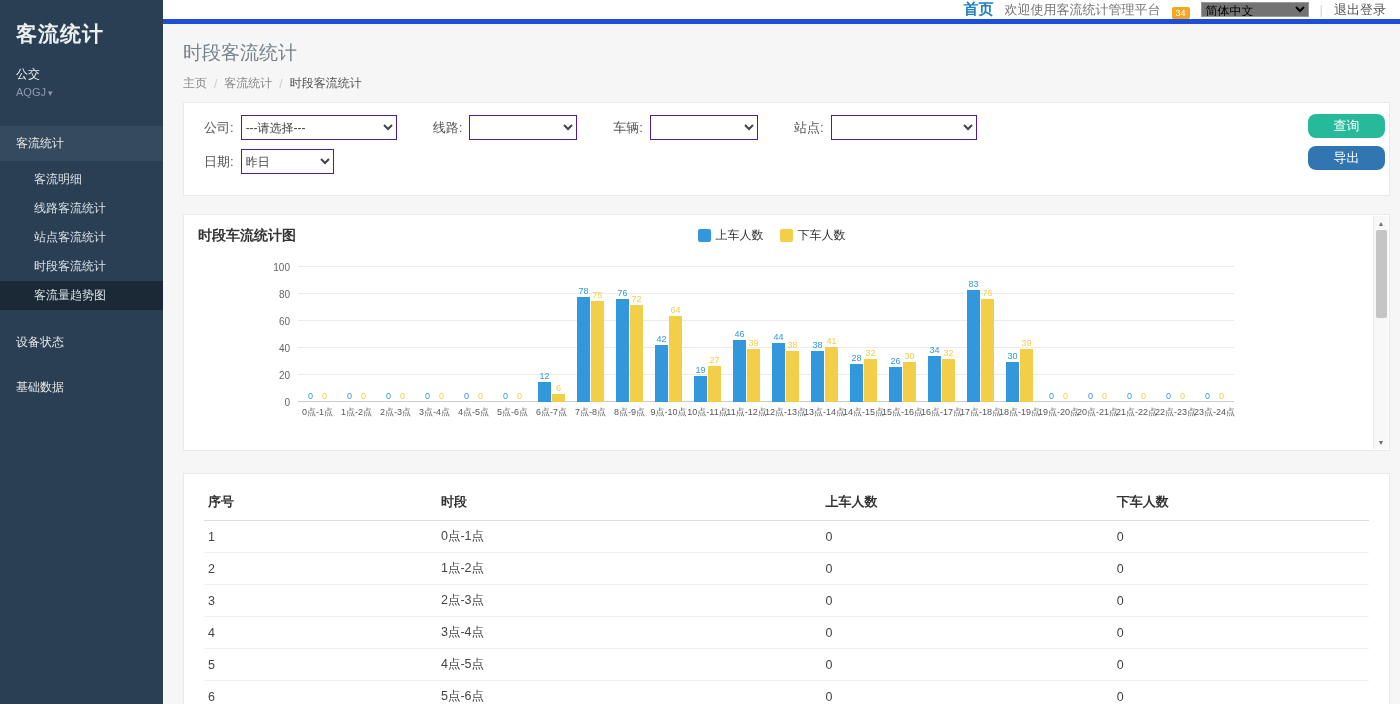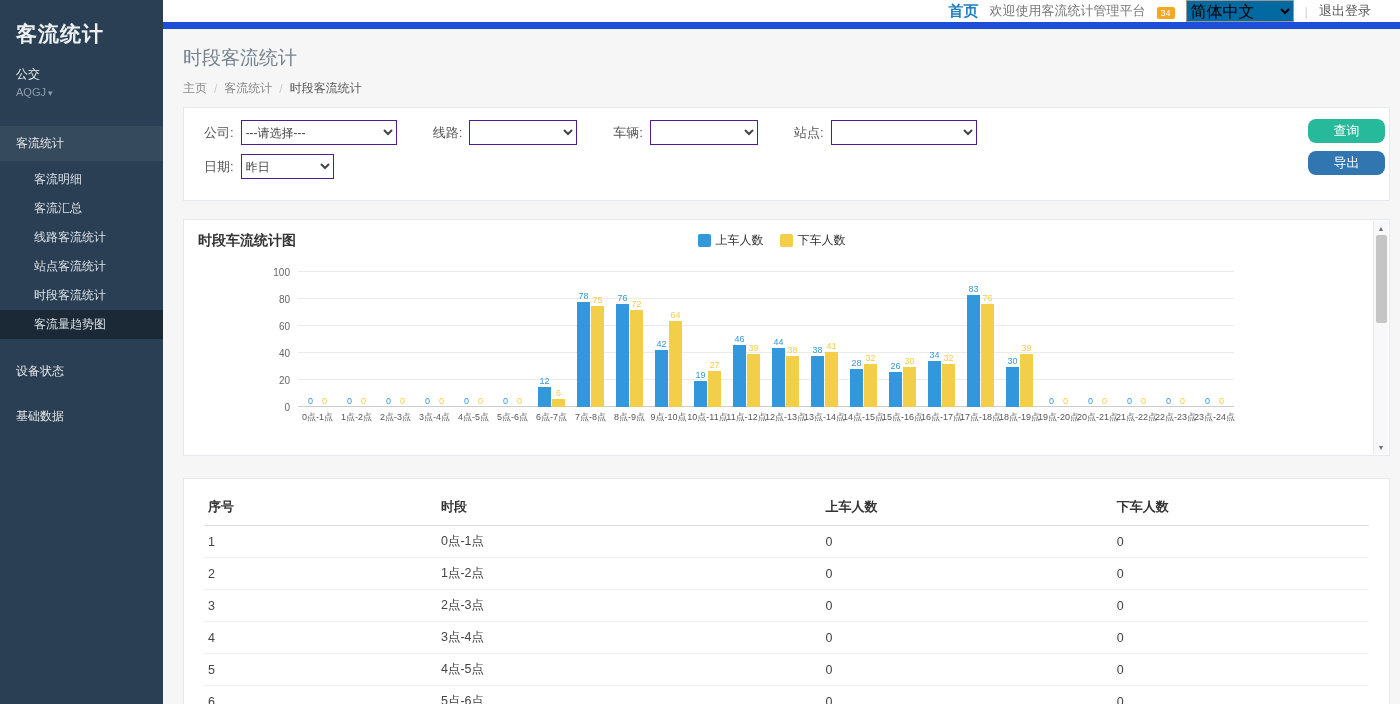--- a/index.html
+++ b/index.html
@@ -14,25 +14,25 @@
   .org-code{padding:3px 16px 12px;font-size:11px;color:#8C9CAD;cursor:pointer}
   .org-code .caret{font-size:9px;margin-left:2px}
   .menu-group{margin-top:16px;padding:9px 16px;font-size:12px;color:#E7E7E7;background:rgba(255,255,255,0.06);cursor:pointer}
   .submenu{padding:4px 0 6px}
   .sub-item{padding:6px 8px 6px 34px;font-size:12px;color:#DCE1E6;cursor:pointer;white-space:nowrap}
   .sub-item.active{background:rgba(0,0,0,0.35)}
   .menu-item{padding:10px 16px;font-size:12px;color:#E7E7E7;margin-top:8px;cursor:pointer}
 
   
   .main{flex:1;display:flex;flex-direction:column;min-width:0}
-  .topbar{height:41px;background:#fff;border-bottom:7px solid #1d4ed8;display:flex;align-items:center;justify-content:flex-end;padding:0 29px;gap:11px}
+  .topbar{height:41px;background:#fff;border-bottom:5px solid #1d4ed8;display:flex;align-items:center;justify-content:flex-end;padding:0 14px;gap:11px}
   .home-link{color:#2180C0;font-size:15px;font-weight:bold;cursor:pointer}
   .welcome{color:#777;font-size:13px}
   .notif-badge{background:#F5A623;color:#fff;font-size:9px;padding:1px 4px;border-radius:2px;align-self:flex-start;margin-top:7px;cursor:pointer}
-  .lang-select{height:22px;font-size:16px;border:1px solid #999;background:#0369a1;min-width:108px}
+  .lang-select{height:15px;font-size:12px;border:1px solid #999;background:#737373;min-width:108px}
   .top-divider{color:#D5D5D5;font-size:13px}
   .logout-link{color:#555;font-size:13px;cursor:pointer}
 
   .page-head{padding:16px 20px 10px}
   .page-title{font-size:19px;color:#76838f;font-weight:normal}
   .breadcrumb{margin-top:9px;font-size:12px;color:#999;display:flex;gap:7px;align-items:center}
   .breadcrumb .crumb{color:#888;cursor:pointer}
   .breadcrumb .crumb.current{color:#555;cursor:default}
   .breadcrumb .sep{color:#ccc}
 
@@ -100,21 +100,20 @@
   <aside class="sidebar">
     <div class="brand">客流统计</div>
     <div class="org">公交</div>
     <div class="org-code">
       <span>AQGJ</span><span class="caret">▾</span>
     </div>
     <nav>
       <div class="menu-group">客流统计</div>
       <div class="submenu">
           <div class="sub-item">客流明细</div>
-          <div class="sub-item">客流汇总</div>
           <div class="sub-item">线路客流统计</div>
           <div class="sub-item">站点客流统计</div>
           <div class="sub-item">时段客流统计</div>
           <div class="sub-item active">客流量趋势图</div>
         </div>
     <div class="menu-item">设备状态</div>
         <div class="menu-item">基础数据</div>
       </nav>
   </aside>
 

